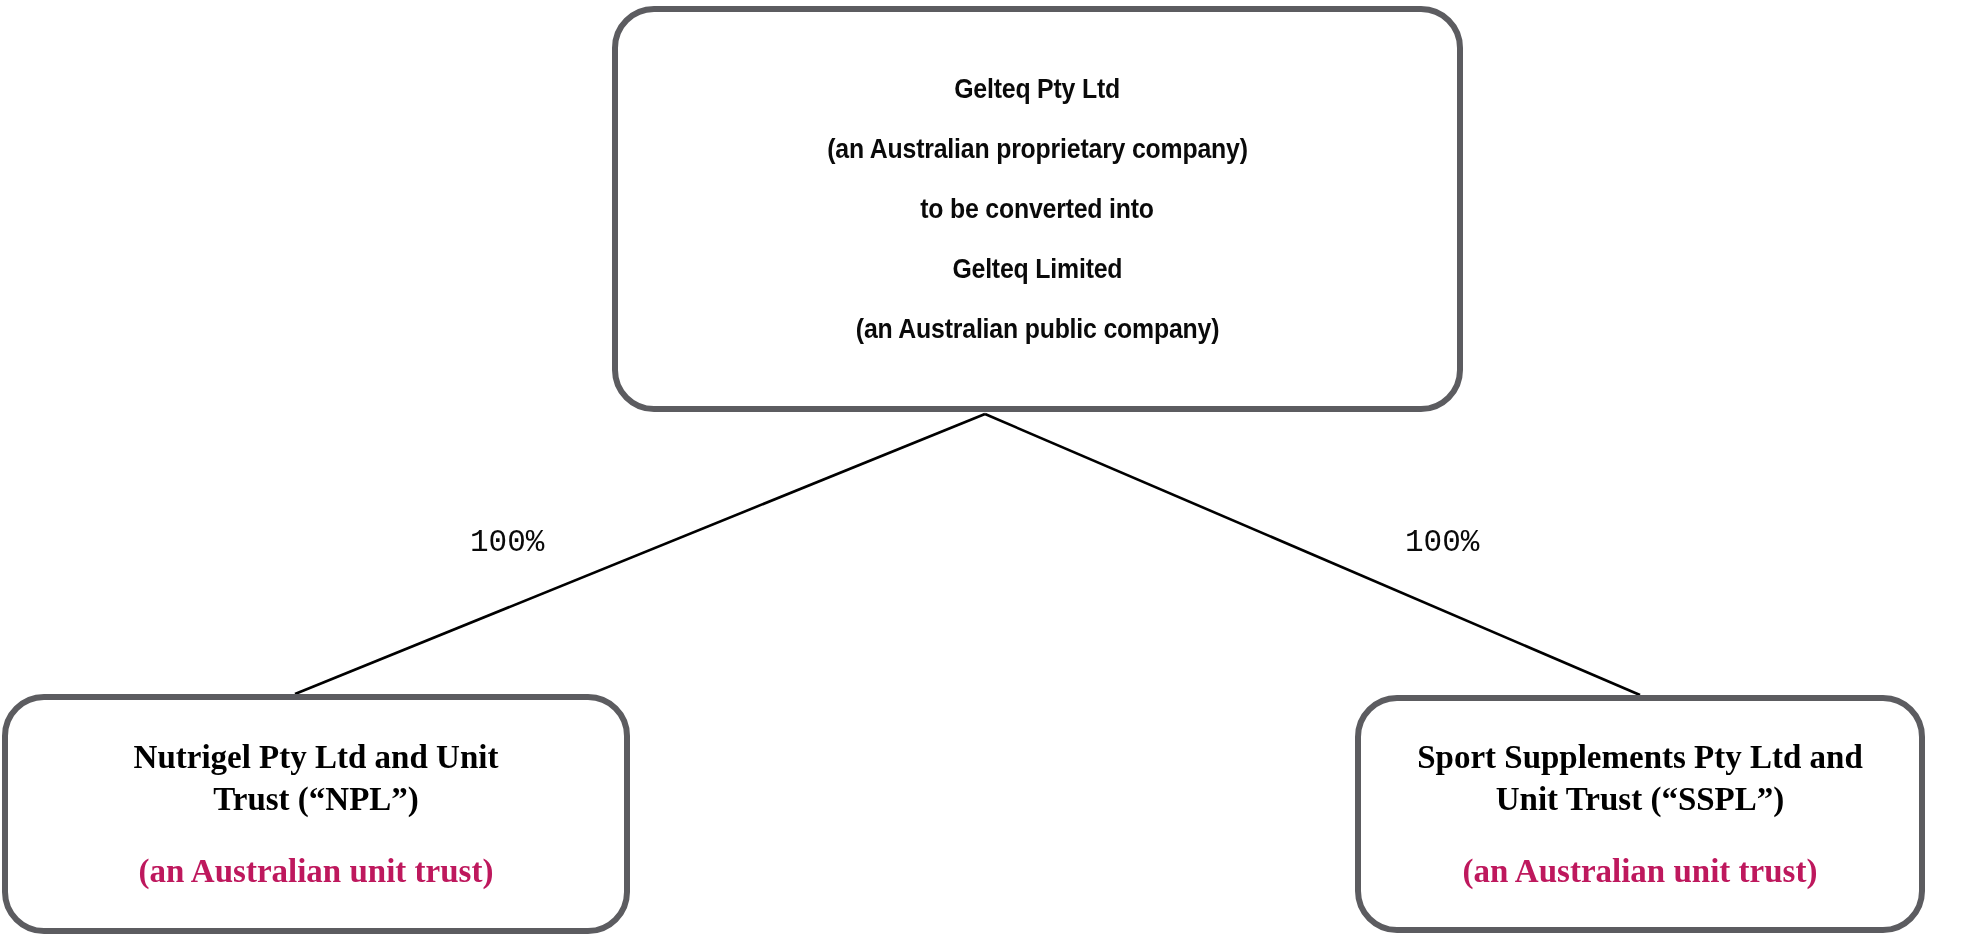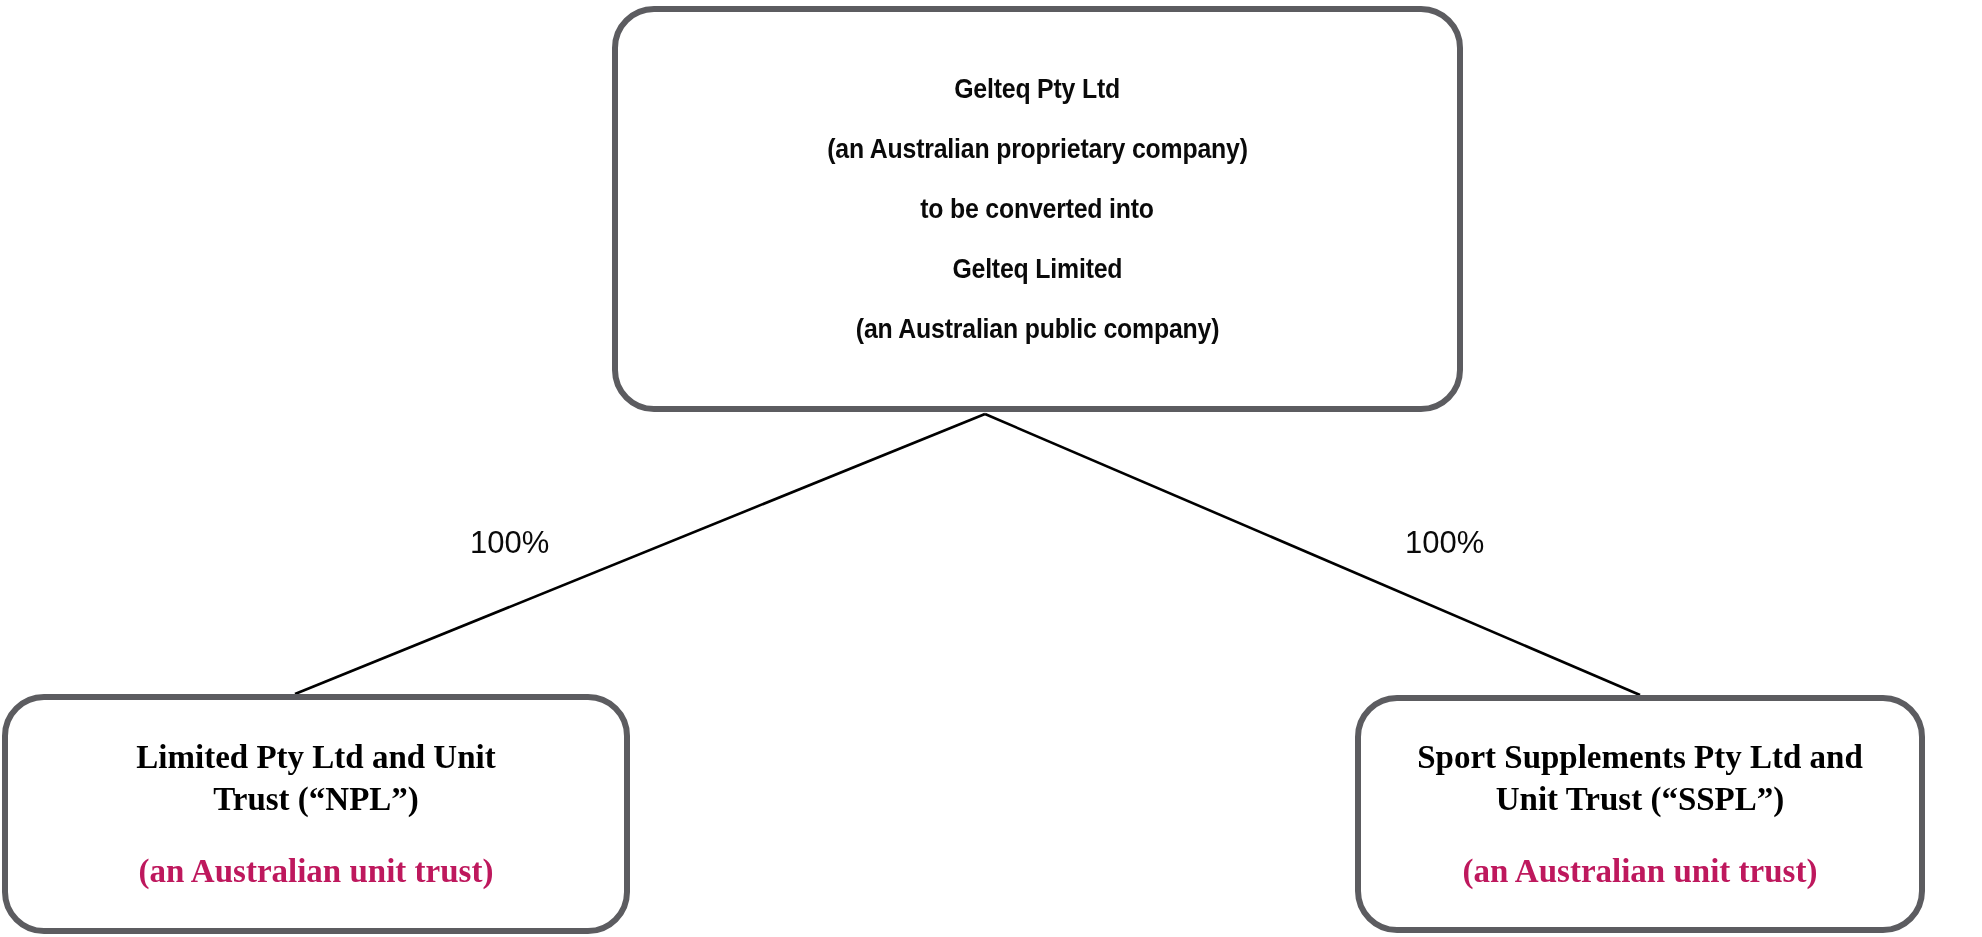--- a/index.html
+++ b/index.html
@@ -97,21 +97,21 @@
     line-height: 1.2;
     margin-top: 32px;
     white-space: nowrap;
   }
   #node-npl .title { max-width: 430px; }
   #node-sspl .title { max-width: 470px; }
 
   
   .edge-label {
     position: absolute;
-    font-family: Liberation Sans, sans-serif;
+    font-family: Liberation Mono, monospace;
     font-weight: 400;
     font-size: 31px;
     color: #0a0a0a;
     white-space: nowrap;
     line-height: 1;
   }
   #label-left  { left: 470px;  top: 527px; }
   #label-right { left: 1405px; top: 527px; }
 </style>
 </head>
@@ -129,21 +129,21 @@
     <div class="line">(an Australian proprietary company)</div>
     <div class="line">to be converted into</div>
     <div class="line">Gelteq Limited</div>
     <div class="line">(an Australian public company)</div>
   </div>
 
   <div id="label-left" class="edge-label">100%</div>
   <div id="label-right" class="edge-label">100%</div>
 
   <div id="node-npl" class="node node-child">
-    <div class="title">Limited Pty Ltd and Unit Trust (“NPL”)</div>
+    <div class="title">Nutrigel Pty Ltd and Unit Trust (“NPL”)</div>
     <div class="subtitle">(an Australian unit trust)</div>
   </div>
 
   <div id="node-sspl" class="node node-child">
     <div class="title">Sport Supplements Pty Ltd and Unit Trust (“SSPL”)</div>
     <div class="subtitle">(an Australian unit trust)</div>
   </div>
 
 </div>
 

